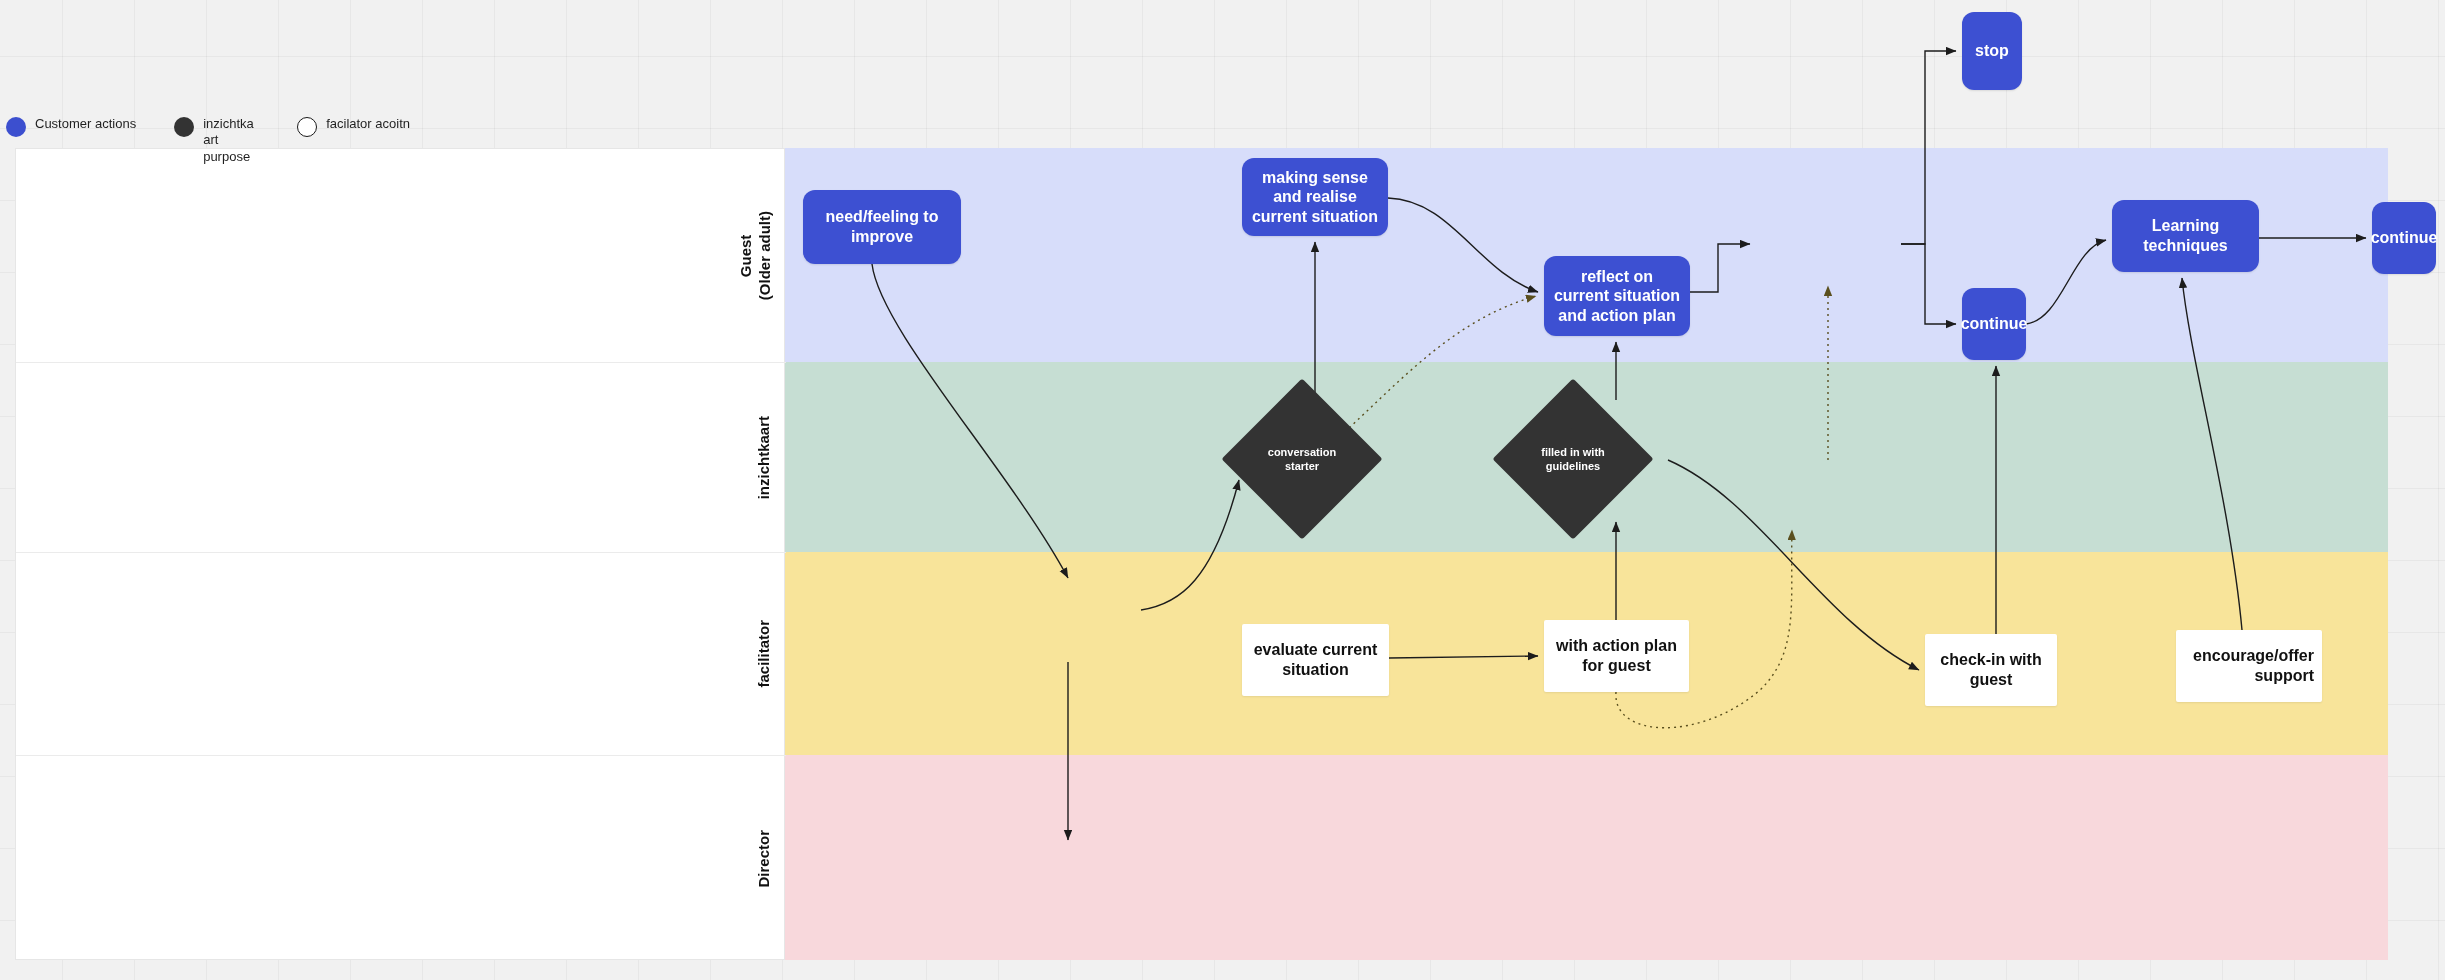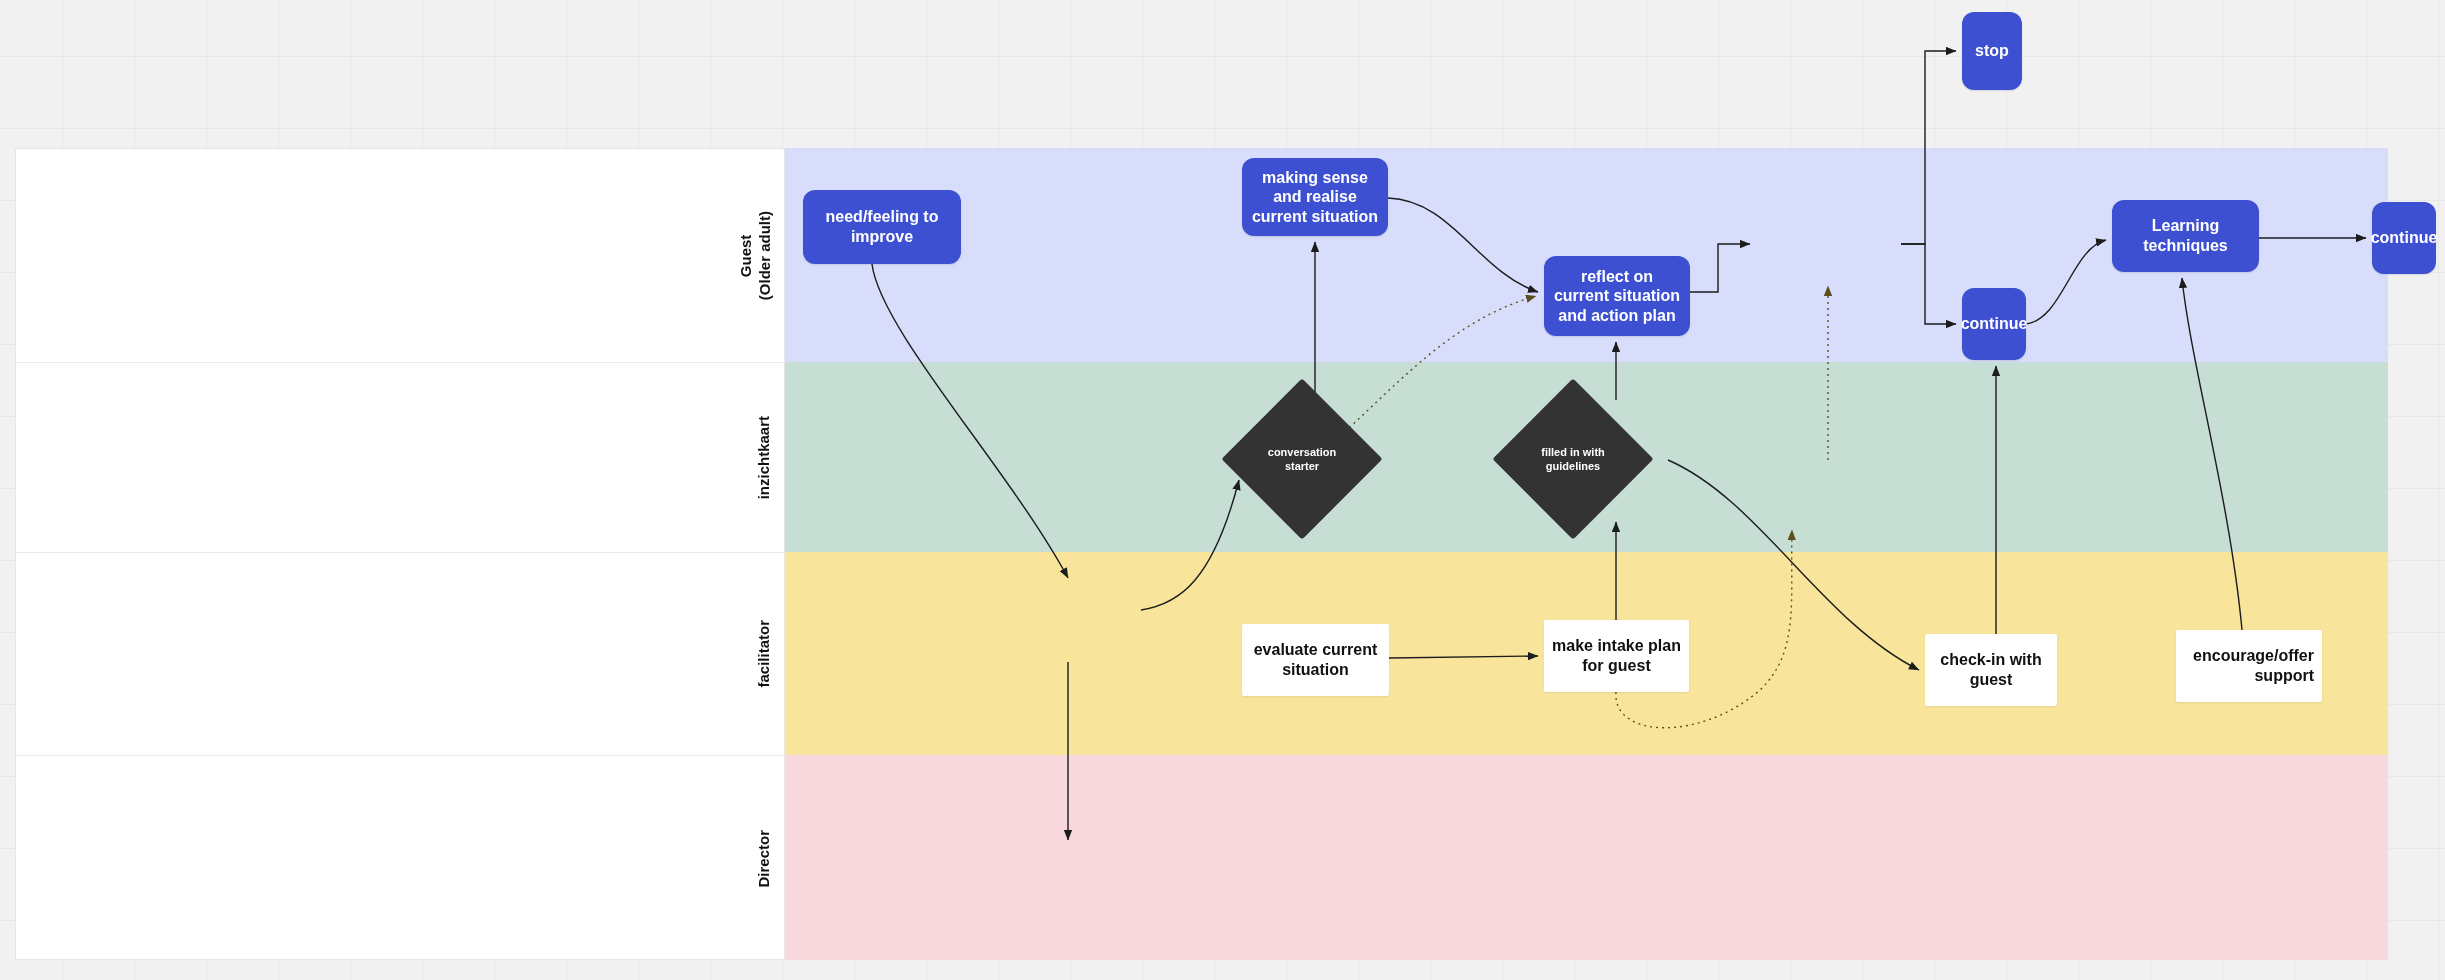--- a/index.html
+++ b/index.html
@@ -97,20 +97,34 @@
     background: #333333; transform: rotate(45deg); border-radius: 3px;
     z-index: -1;
   }
   .node-text { position: relative; z-index: 2; white-space: pre-line; }
 </style>
 </head>
 <body>
 
 <div id="canvas">
 
+  <div id="legend">
+    <div class="legend-item">
+      <span class="legend-dot blue"></span>
+      <span class="legend-label wide">Customer actions</span>
+    </div>
+    <div class="legend-item">
+      <span class="legend-dot dark"></span>
+      <span class="legend-label">inzichtkaart purpose</span>
+    </div>
+    <div class="legend-item">
+      <span class="legend-dot white"></span>
+      <span class="legend-label wide">facilator acoitn</span>
+    </div>
+  </div>
 
   <div class="band" style="top:148px;height:214px;background:#d7ddfa;"></div>
   <div class="band" style="top:362px;height:190px;background:#c6ded3;"></div>
   <div class="band" style="top:552px;height:203px;background:#f8e49a;"></div>
   <div class="band" style="top:755px;height:205px;background:#f8d8dc;"></div>
 
   <div id="lane-panel">
     <div class="lane-label-cell" style="top:0px;height:214px;">
       <span class="lane-label">Guest
 (Older adult)</span>
@@ -217,21 +231,21 @@
     <span class="diamond-shape"></span>
     <span class="node-text">filled in with guidelines</span>
   </div>
 
 
   <div class="node white" style="left:1242px;top:624px;width:147px;height:72px;">
     <span class="node-text">evaluate current situation</span>
   </div>
 
   <div class="node white" style="left:1544px;top:620px;width:145px;height:72px;">
-    <span class="node-text">make intake plan for guest</span>
+    <span class="node-text">with action plan for guest</span>
   </div>
 
   <div class="node white" style="left:1925px;top:634px;width:132px;height:72px;">
     <span class="node-text">check-in with guest</span>
   </div>
 
   <div class="node white" style="left:2176px;top:630px;width:146px;height:72px;text-align:right;">
     <span class="node-text">encourage/offer support</span>
   </div>
 

